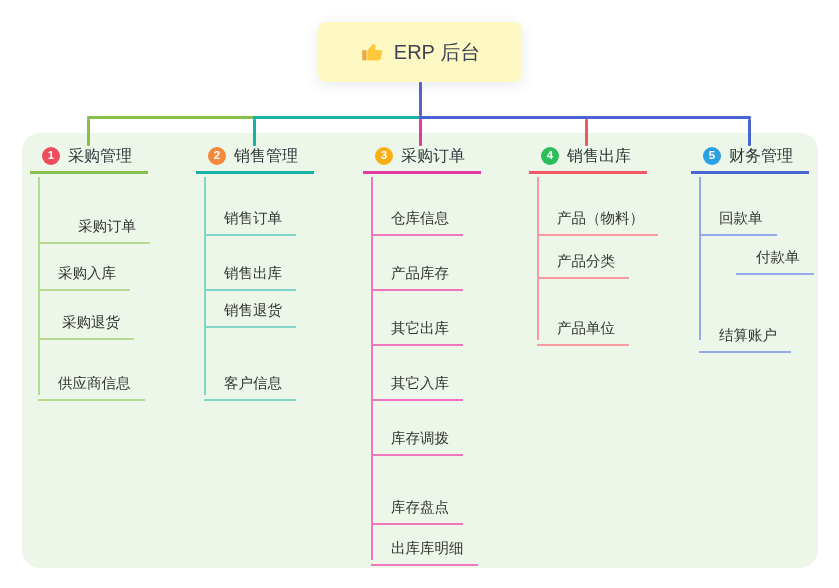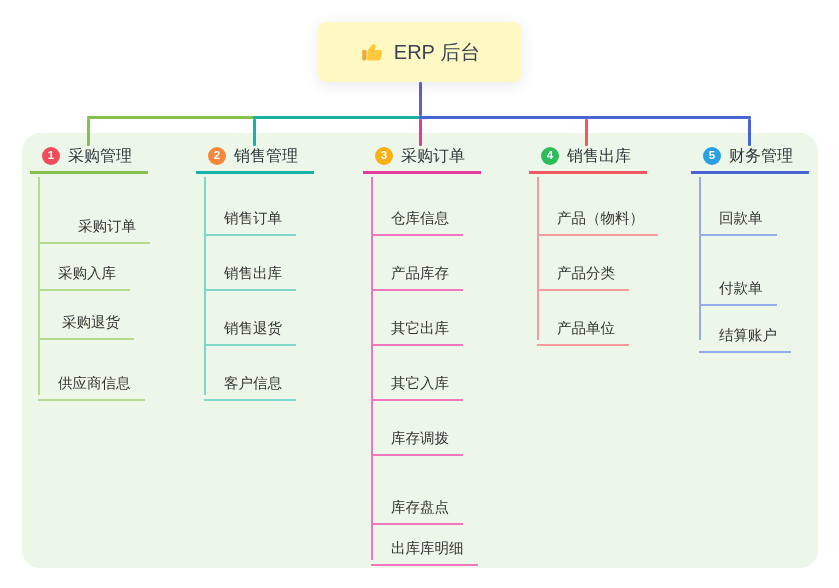--- a/index.html
+++ b/index.html
@@ -102,21 +102,21 @@
       <span class="badge" style="background: rgb(246, 136, 61);">2</span>
       <span class="branch-label">销售管理</span>
     </div>
     <div class="spine" style="background: rgb(127, 214, 201); height: 218px;"></div>
   <div class="child" style="top: 40px; border-bottom-color: rgb(127, 214, 201);">
     <span>销售订单</span>
   </div>
         <div class="child" style="top: 95px; border-bottom-color: rgb(127, 214, 201);">
     <span>销售出库</span>
   </div>
-        <div class="child" style="top: 150px; border-bottom-color: rgb(127, 214, 201);">
+        <div class="child" style="top: 132px; border-bottom-color: rgb(127, 214, 201);">
     <span>销售退货</span>
   </div>
         <div class="child" style="top: 205px; border-bottom-color: rgb(127, 214, 201);">
     <span>客户信息</span>
   </div>
       </div>
       <div class="branch" style="left: 363px;">
     <div class="branch-header" style="border-bottom-color: rgb(226, 58, 158); width: 118px;">
       <span class="badge" style="background: rgb(249, 176, 23);">3</span>
       <span class="branch-label">采购订单</span>
@@ -146,37 +146,37 @@
       </div>
       <div class="branch" style="left: 529px;">
     <div class="branch-header" style="border-bottom-color: rgb(242, 88, 99); width: 118px;">
       <span class="badge" style="background: rgb(46, 189, 91);">4</span>
       <span class="branch-label">销售出库</span>
     </div>
     <div class="spine" style="background: rgb(248, 155, 161); height: 163px;"></div>
   <div class="child" style="top: 40px; border-bottom-color: rgb(248, 155, 161); text-align: center;">
     <span>产品（物料）</span>
   </div>
-        <div class="child" style="top: 95px; border-bottom-color: rgb(248, 155, 161);">
+        <div class="child" style="top: 83px; border-bottom-color: rgb(248, 155, 161);">
     <span>产品分类</span>
   </div>
         <div class="child" style="top: 150px; border-bottom-color: rgb(248, 155, 161);">
     <span>产品单位</span>
   </div>
       </div>
       <div class="branch" style="left: 691px;">
     <div class="branch-header" style="border-bottom-color: rgb(75, 100, 211); width: 118px;">
       <span class="badge" style="background: rgb(43, 160, 227);">5</span>
       <span class="branch-label">财务管理</span>
     </div>
     <div class="spine" style="background: rgb(148, 170, 233); height: 163px;"></div>
   <div class="child" style="top: 40px; border-bottom-color: rgb(148, 170, 233);">
     <span>回款单</span>
   </div>
-        <div class="child" style="top: 110px; border-bottom-color: rgb(148, 170, 233);">
+        <div class="child" style="top: 79px; border-bottom-color: rgb(148, 170, 233); margin-left: 37px;">
     <span>付款单</span>
   </div>
         <div class="child" style="top: 157px; border-bottom-color: rgb(148, 170, 233);">
     <span>结算账户</span>
   </div>
       </div>
     </div>
 </div>
 
 </body></html>

